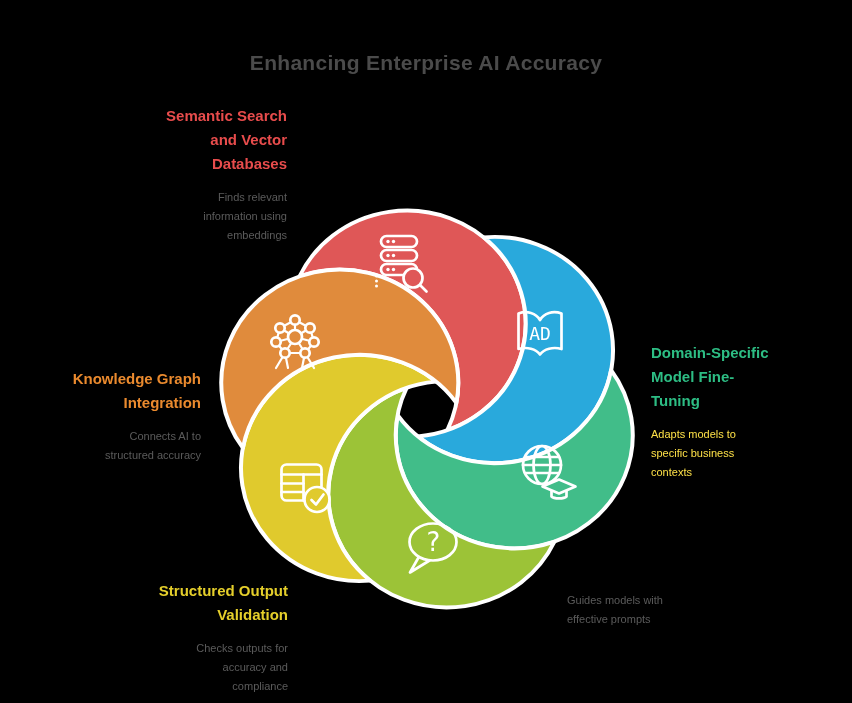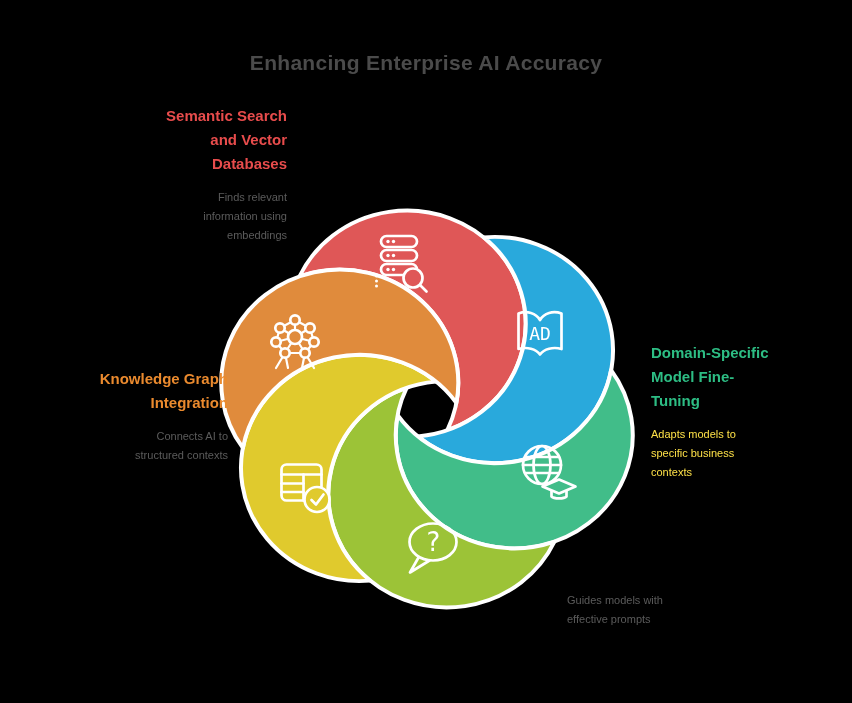--- a/index.html
+++ b/index.html
@@ -25,21 +25,21 @@
   .sec .d{
     font-size:11px;font-weight:400;line-height:19px;
     white-space:pre-line;margin-top:12px;
   }
   .alignR{text-align:right;}
   #label-0{right:565px;top:104px;width:195px;}
   #label-1{left:567px;top:104px;width:195px;}
   #label-2{left:651px;top:341px;width:185px;}
   #label-3{left:567px;top:579px;width:195px;}
   #label-4{right:564px;top:579px;width:215px;}
-  #label-5{right:624px;top:367px;width:195px;}
+  #label-5{right:651px;top:367px;width:195px;}
   .icon{stroke:#fff;fill:none;stroke-width:2.7;stroke-linecap:round;stroke-linejoin:round;}
   .icon text{stroke:none;fill:#fff;}
   .petal{stroke:#fff;stroke-width:4;stroke-linejoin:round;}
 </style>
 </head>
 <body style="background: rgb(0, 0, 0);">
 
 <div class="stage">
 
   <h1 class="title" style="color: rgb(75, 75, 75);">Enhancing Enterprise AI Accuracy</h1>
@@ -150,19 +150,26 @@
 Model Fine-
 Tuning</div>
     <div class="d" style="color: #fde047;">Adapts models to
 specific business
 contexts</div>
   </div>
   <div class="sec" id="label-3">
     <div class="d" style="color: rgb(91, 91, 91);">Guides models with
 effective prompts</div>
   </div>
+  <div class="sec alignR" id="label-4">
+    <div class="h" style="color: rgb(229, 207, 43);">Structured Output
+Validation</div>
+    <div class="d" style="color: rgb(91, 91, 91);">Checks outputs for
+accuracy and
+compliance</div>
+  </div>
   <div class="sec alignR" id="label-5">
     <div class="h" style="color: rgb(234, 138, 46);">Knowledge Graph
 Integration</div>
     <div class="d" style="color: rgb(91, 91, 91);">Connects AI to
-structured contexts</div>
+structured accuracy</div>
   </div>
 </div>
 
 </body></html>

